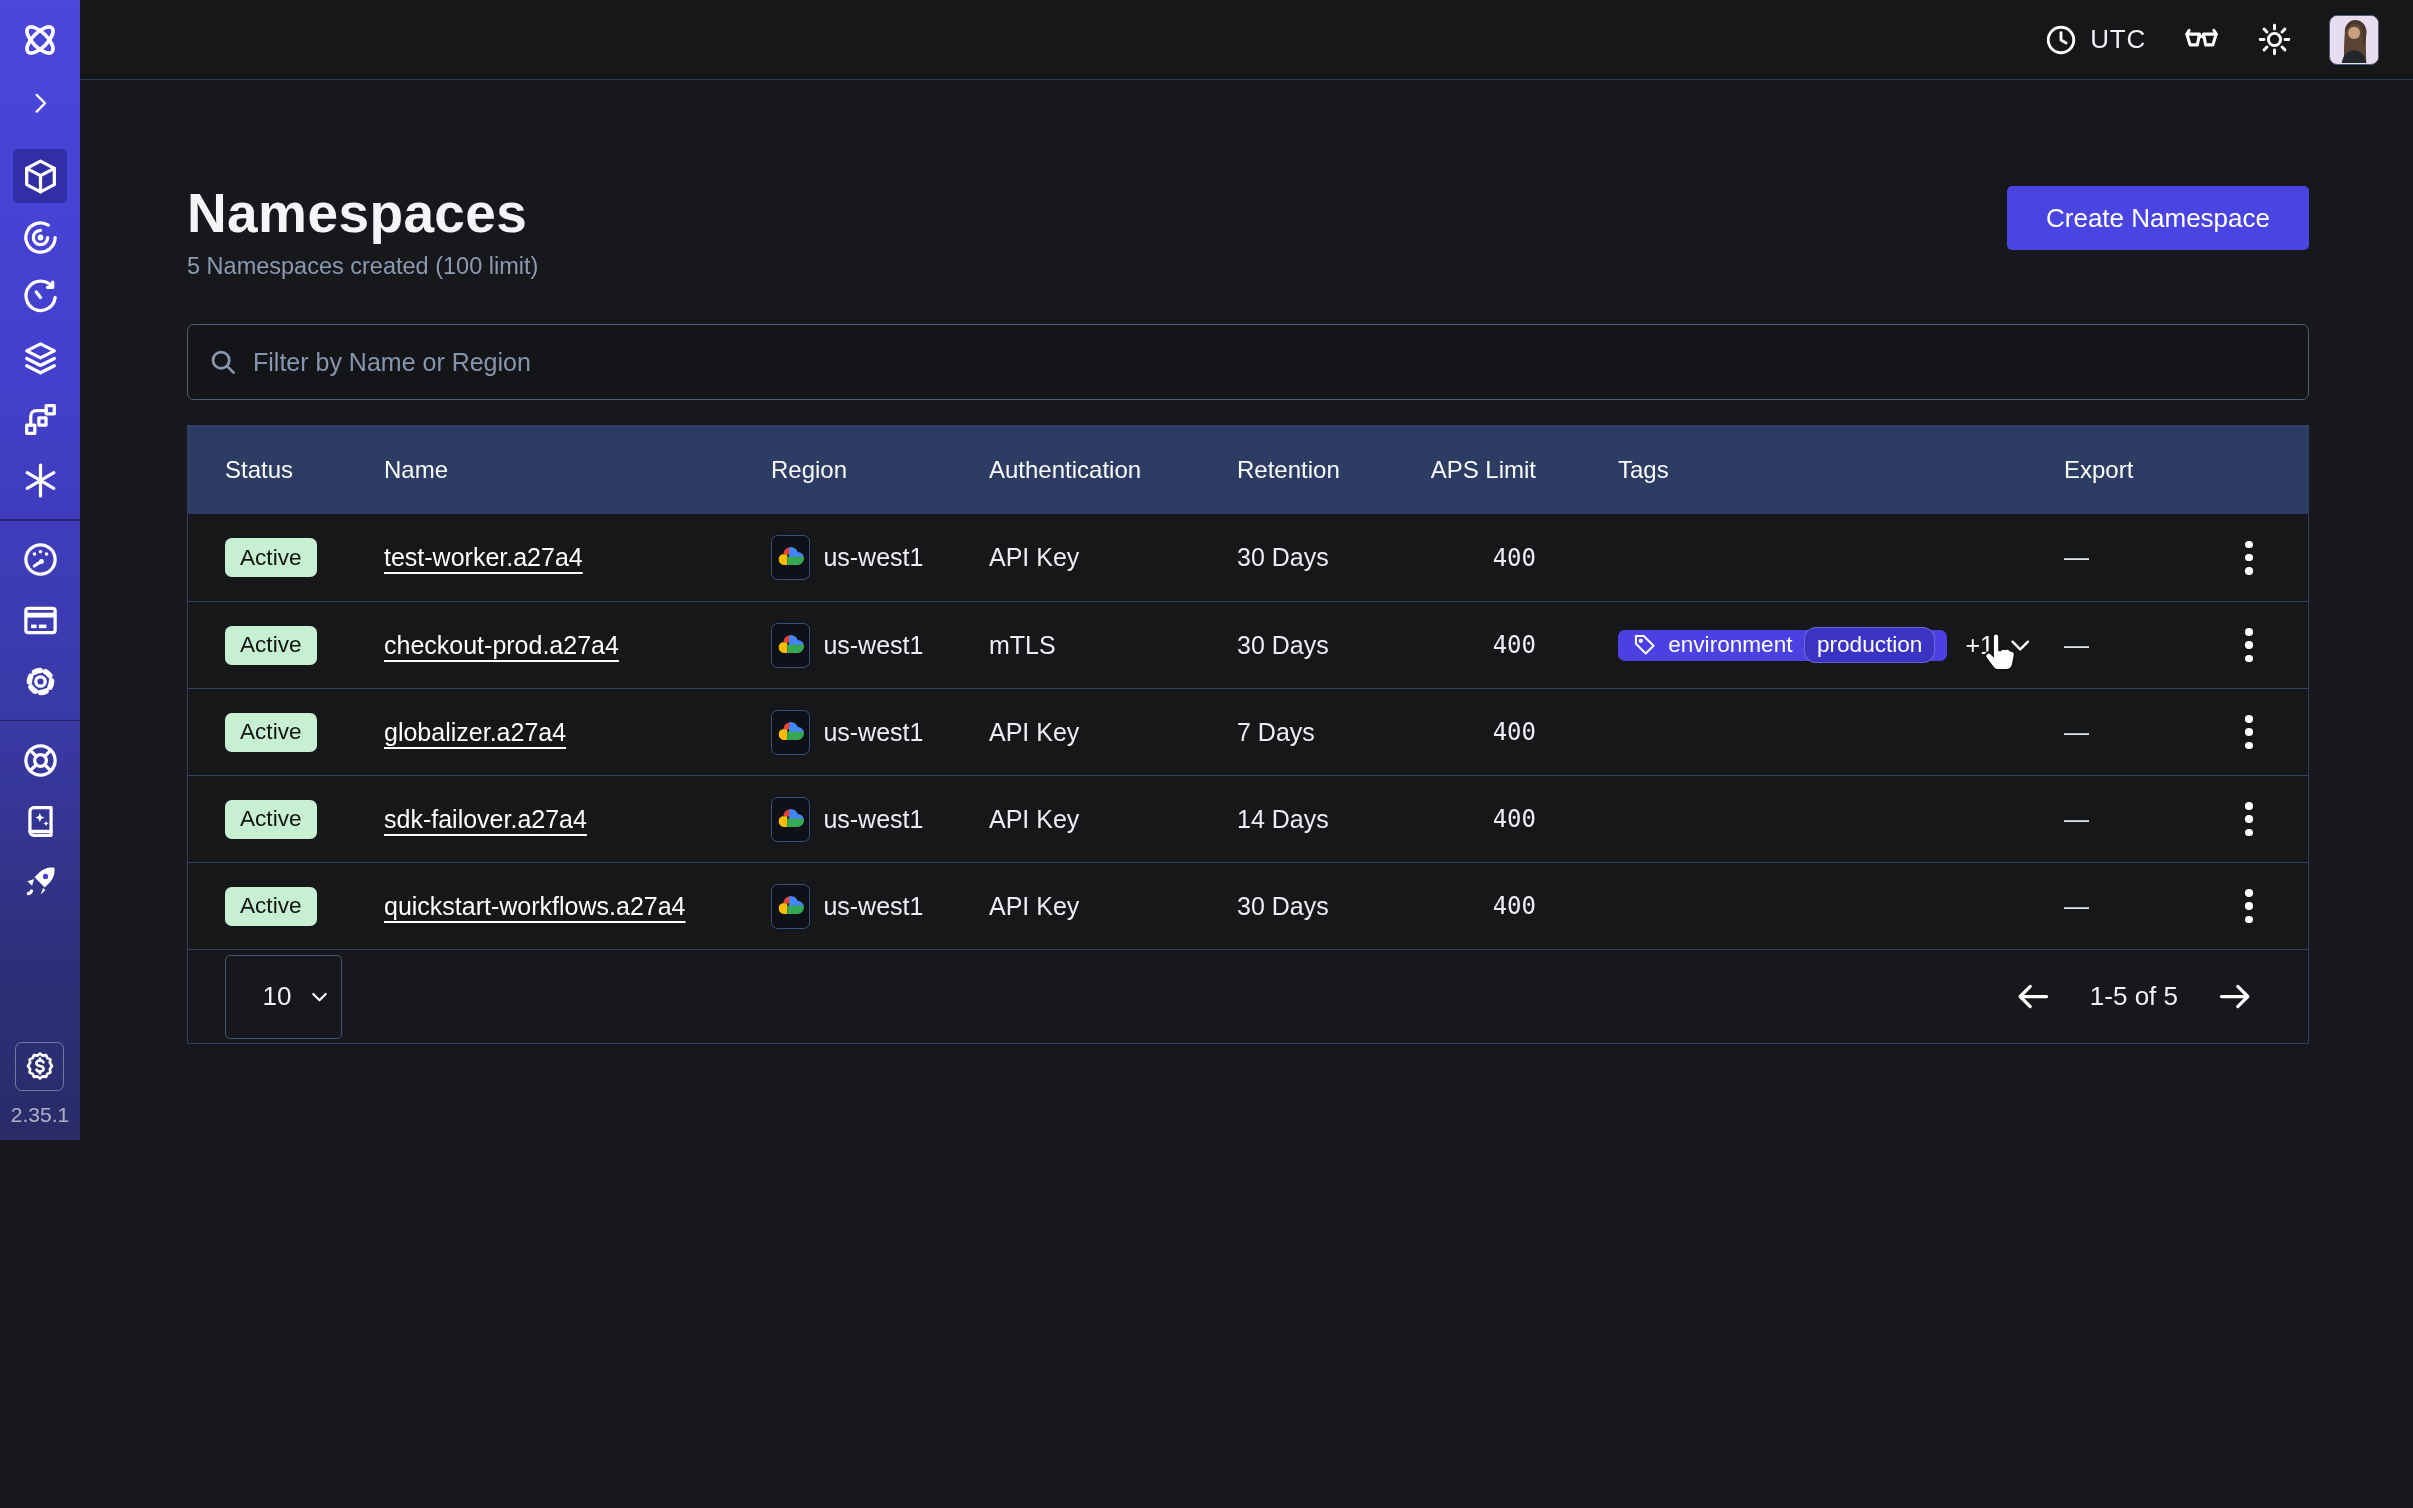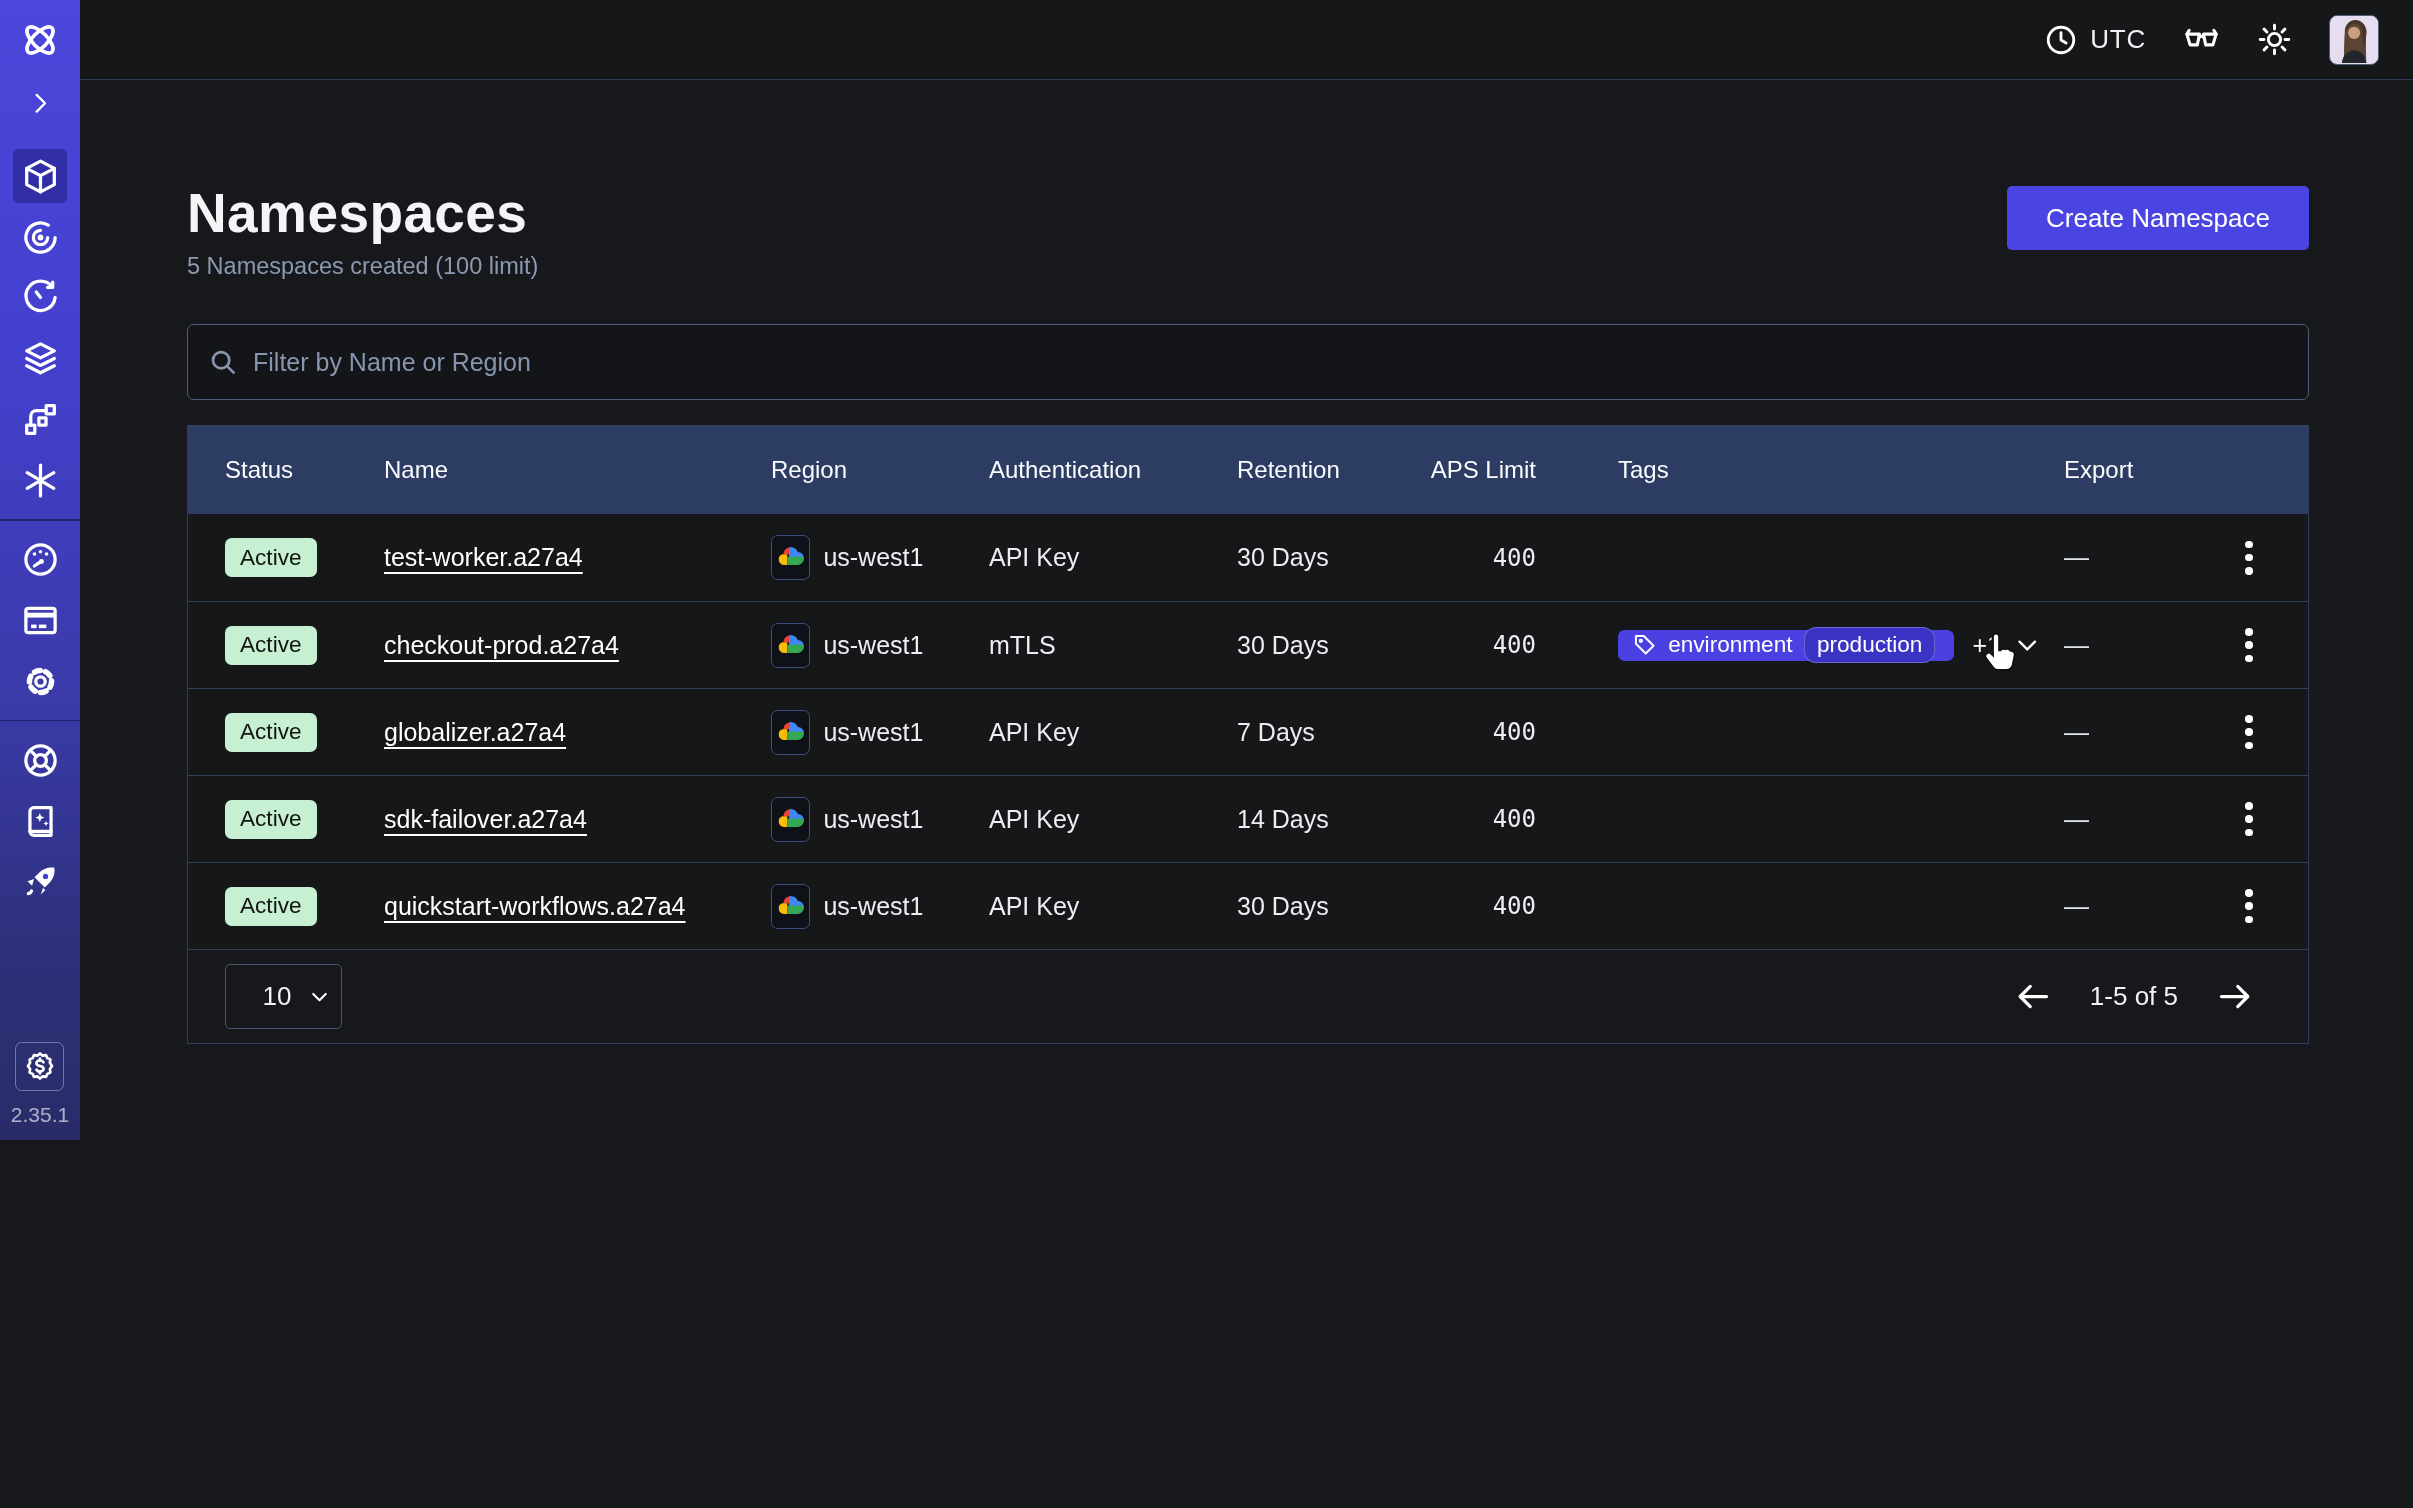--- a/index.html
+++ b/index.html
@@ -64,33 +64,33 @@
   .trow { height:87px; border-top:1.7px solid #303e5f; background:#161719; }
   .trow:first-of-type { border-top:none; }
   .cell { font-size:25px; color:#eceef2; display:flex; align-items:center; }
   .badge { background:#c7f0d3; color:#10140f; font-size:22.6px; padding:6.7px 15px; border-radius:6.7px; }
   .nslink { color:#fff; font-weight:500; text-decoration:underline; text-underline-offset:5.9px; cursor:pointer; }
   .gcp-box { width:39px; height:45px; border:1.7px solid #3c4f7a; border-radius:6.7px; background:#0e1118;
              display:grid; place-items:center; margin-right:13.4px; }
   .mono { font-family:"DejaVu Sans Mono", monospace; font-size:24px; }
   .tagwrap { display:flex; align-items:center; }
   .tagpill { display:flex; align-items:center; gap:11.7px; background:#4b41e3; border-radius:6.7px;
-             height:31px; padding:0 19px 0 15px; cursor:pointer; }
+             height:31px; padding:0 12px 0 15px; cursor:pointer; }
   .tagkey { font-size:22.6px; color:#fff; }
   .tagval { font-size:22.6px; color:#fff; background:#3a33c4; border:0.8px solid rgba(255,255,255,0.25);
             border-radius:12px; padding:4.2px 11.7px; }
   .tagmore { font-size:25px; color:#fff; margin-left:18.4px; }
   .tag-chev { margin-left:11.7px; cursor:pointer; }
   .dash { color:#e2e5ea; }
   .kebab { background:none; border:none; cursor:pointer; display:flex; flex-direction:column; gap:5.9px; padding:8.4px; }
   .kebab i { width:7.5px; height:7.5px; border-radius:50%; background:#fff; display:block; }
 
   .tfoot { height:94px; border-top:1.7px solid #303e5f; display:flex; align-items:center;
            justify-content:space-between; padding:0 54px 0 37px; }
-  .pagesize { height:65px; min-width:117px; border:1.7px solid #46556f; border-radius:5px;
+  .pagesize { height:84px; min-width:117px; border:1.7px solid #46556f; border-radius:5px;
               background:none; color:#f0f2f5; font-size:26px; display:flex; align-items:center;
               justify-content:center; gap:16px; cursor:pointer; font-family:inherit;padding-left:28px; }
   .pager { display:flex; align-items:center; gap:37px; }
   .pager-range { font-size:26px; color:#f0f2f5; }
   .arrow-btn { background:none; border:none; cursor:pointer; display:grid; place-items:center; }
 
   .cursor { position:absolute; left:1974px; top:630px; pointer-events:none; }
 </style>
 </head>
 <body>

